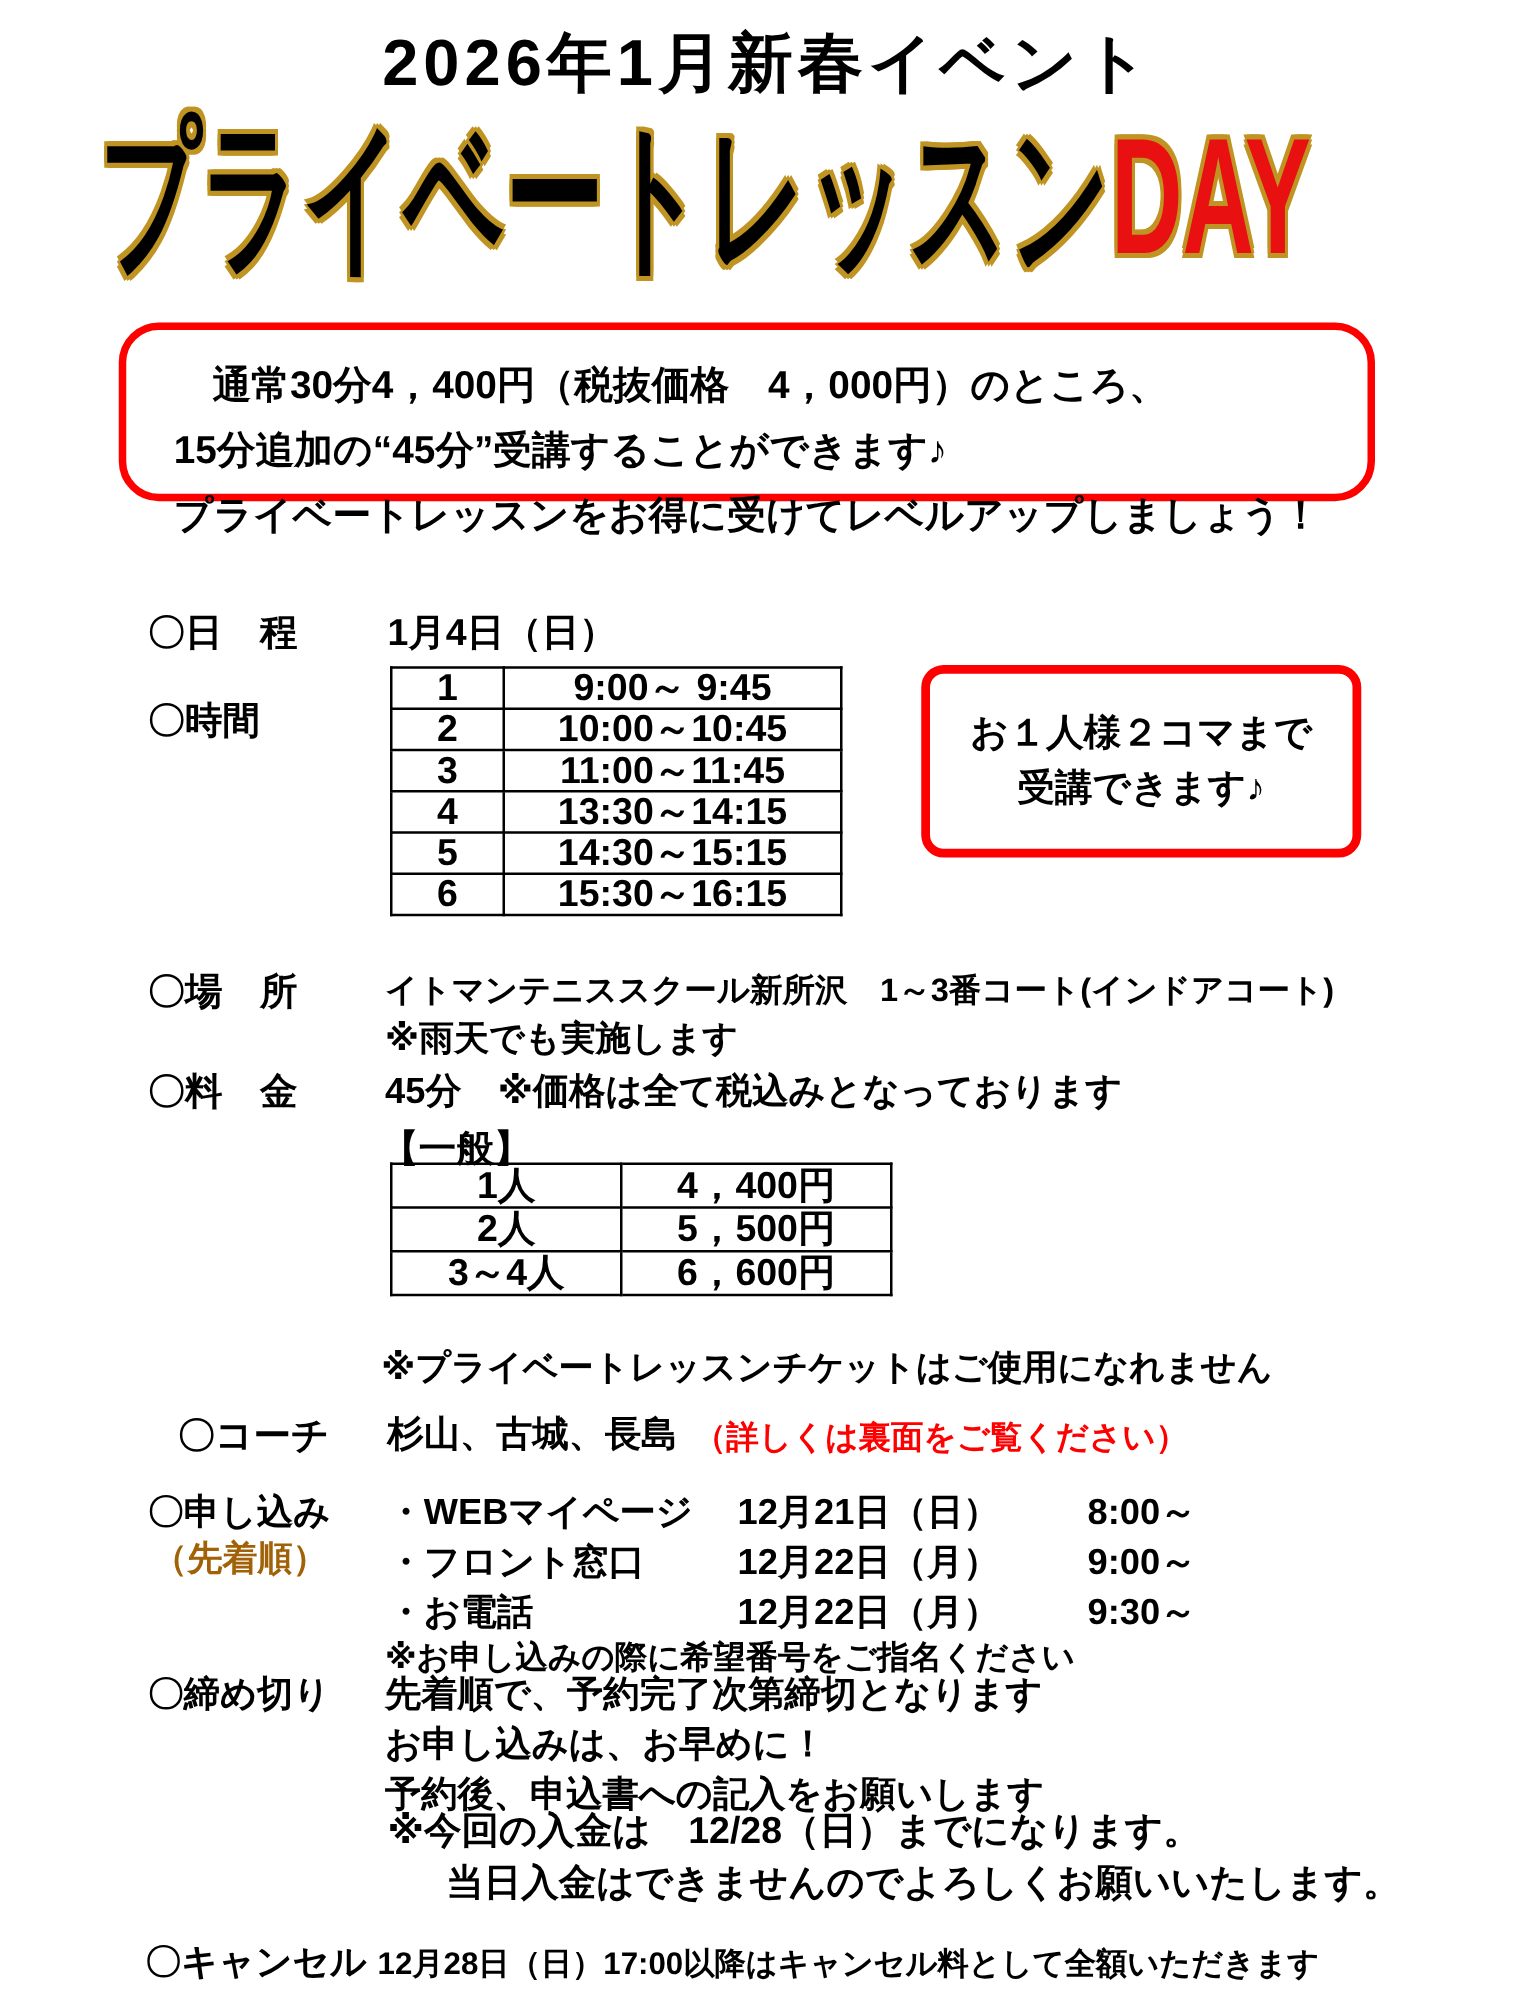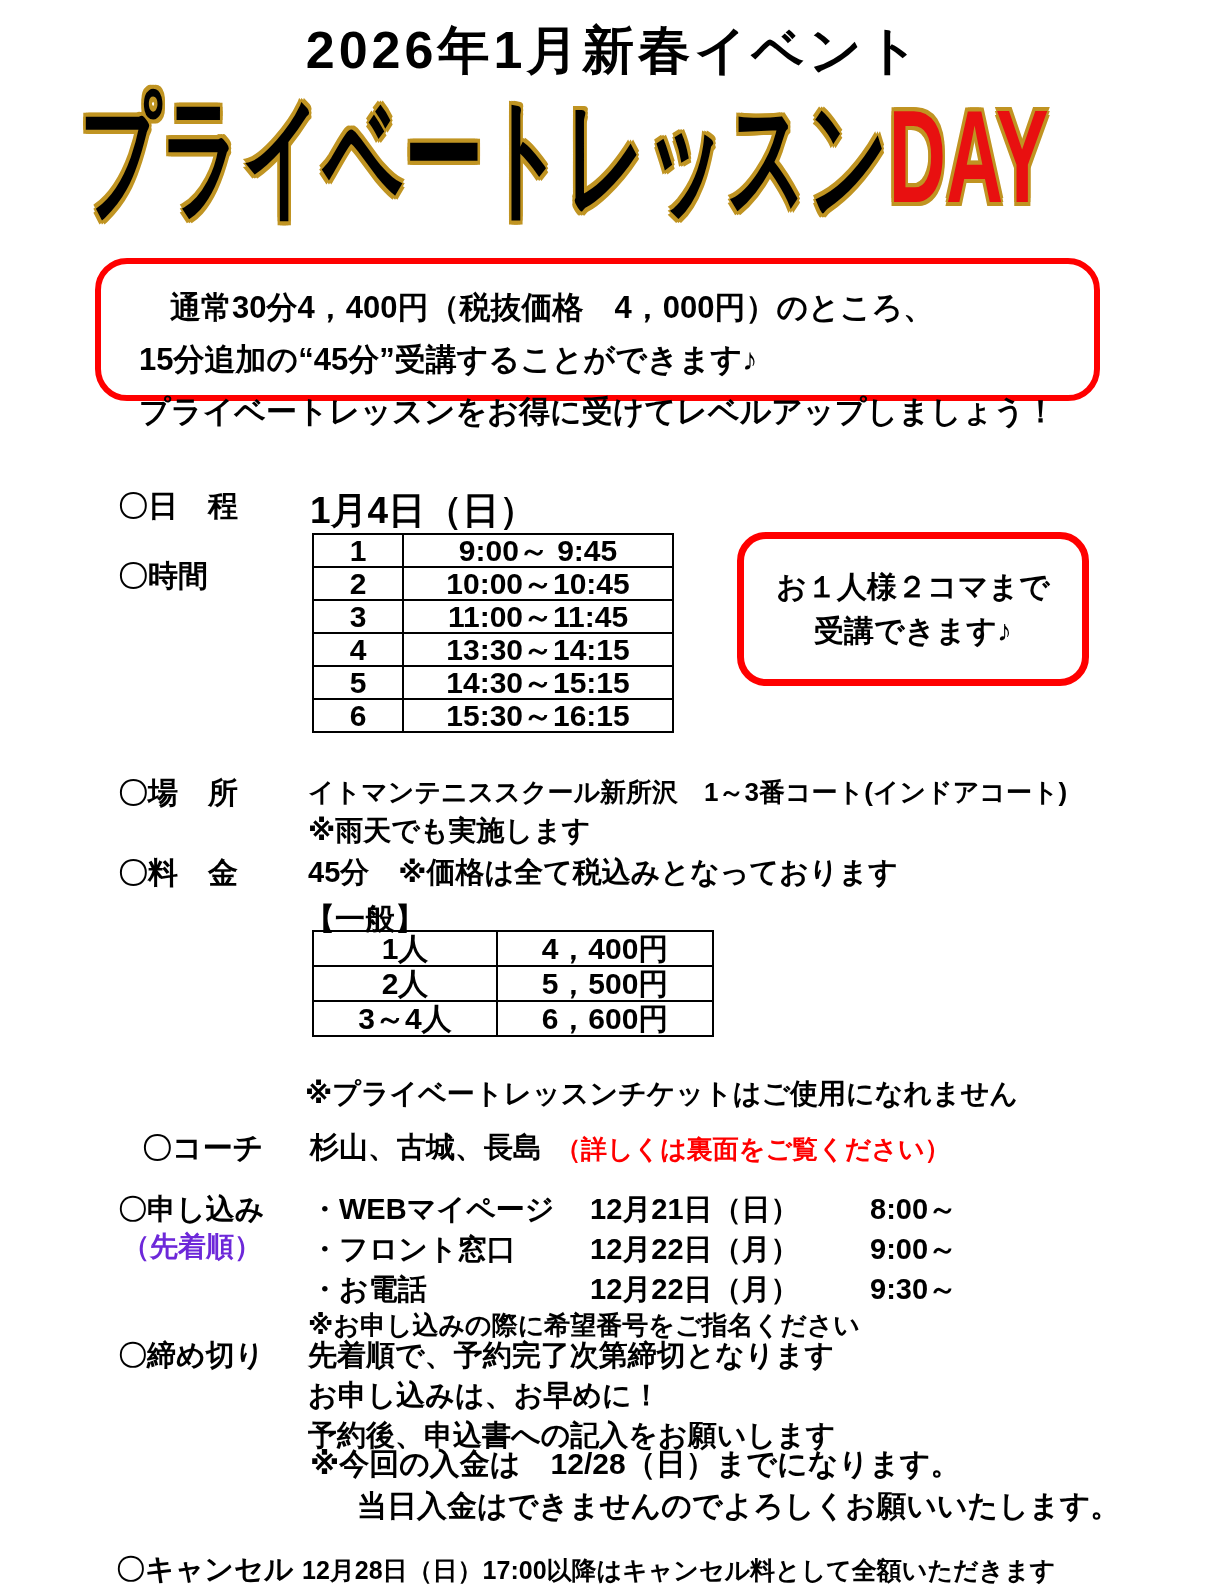--- a/index.html
+++ b/index.html
@@ -45,45 +45,45 @@
     border:6px solid #ff0000;border-radius:32px;
     box-sizing:border-box;
     padding:18px 20px 0 38px;
     font-size:31px;line-height:52px;
     white-space:nowrap;
   }
 
   
   .capacity{
     left:737px;top:532px;width:352px;height:154px;
-    border:7px solid #ff0000;border-radius:29px;
+    border:7px solid #ff0000;border-radius:18px;
     box-sizing:border-box;
     text-align:center;
     font-size:30px;line-height:44px;
     padding-top:26px;
   }
 
   
   .lbl{font-size:30px;white-space:nowrap;}
   .val{font-size:29px;white-space:nowrap;}
   .lbl-schedule{left:118px;top:486px;}
-  .val-schedule{left:310px;top:486px;font-size:37px;}
+  .val-schedule{left:310px;top:486px;font-size:30px;}
   .lbl-time{left:118px;top:556px;}
   .lbl-place{left:118px;top:773px;}
   .val-place{left:308px;top:775px;font-size:26px;}
   .val-place-note{left:308px;top:812px;font-size:28px;}
   .lbl-fee{left:118px;top:853px;}
   .val-fee{left:308px;top:853px;}
   .fee-category{left:305px;top:899px;font-size:30px;}
   .fee-note{left:305px;top:1075px;font-size:28px;}
   .lbl-coach{left:106px;top:1128px;margin-left:36px;}
   .val-coach{left:310px;top:1128px;}
   .coach-note{left:555px;top:1132px;font-size:26px;color:#ff0000;}
   .lbl-apply{left:118px;top:1190px;font-size:29px;}
-  .apply-sub{left:122px;top:1228px;font-size:28px;color:#6d28d9;}
+  .apply-sub{left:122px;top:1228px;font-size:28px;color:#a16207;}
   .app-row{left:310px;width:880px;white-space:nowrap;font-size:29px;}
   .app-row .m{display:inline-block;width:280px;}
   .app-row .d{display:inline-block;width:280px;}
   .app-row1{top:1190px;}
   .app-row2{top:1230px;}
   .app-row3{top:1270px;}
   .apply-note{left:308px;top:1308px;font-size:26px;}
   .lbl-deadline{left:118px;top:1336px;font-size:29px;}
   .dl1{left:308px;top:1336px;}
   .dl2{left:308px;top:1376px;}

